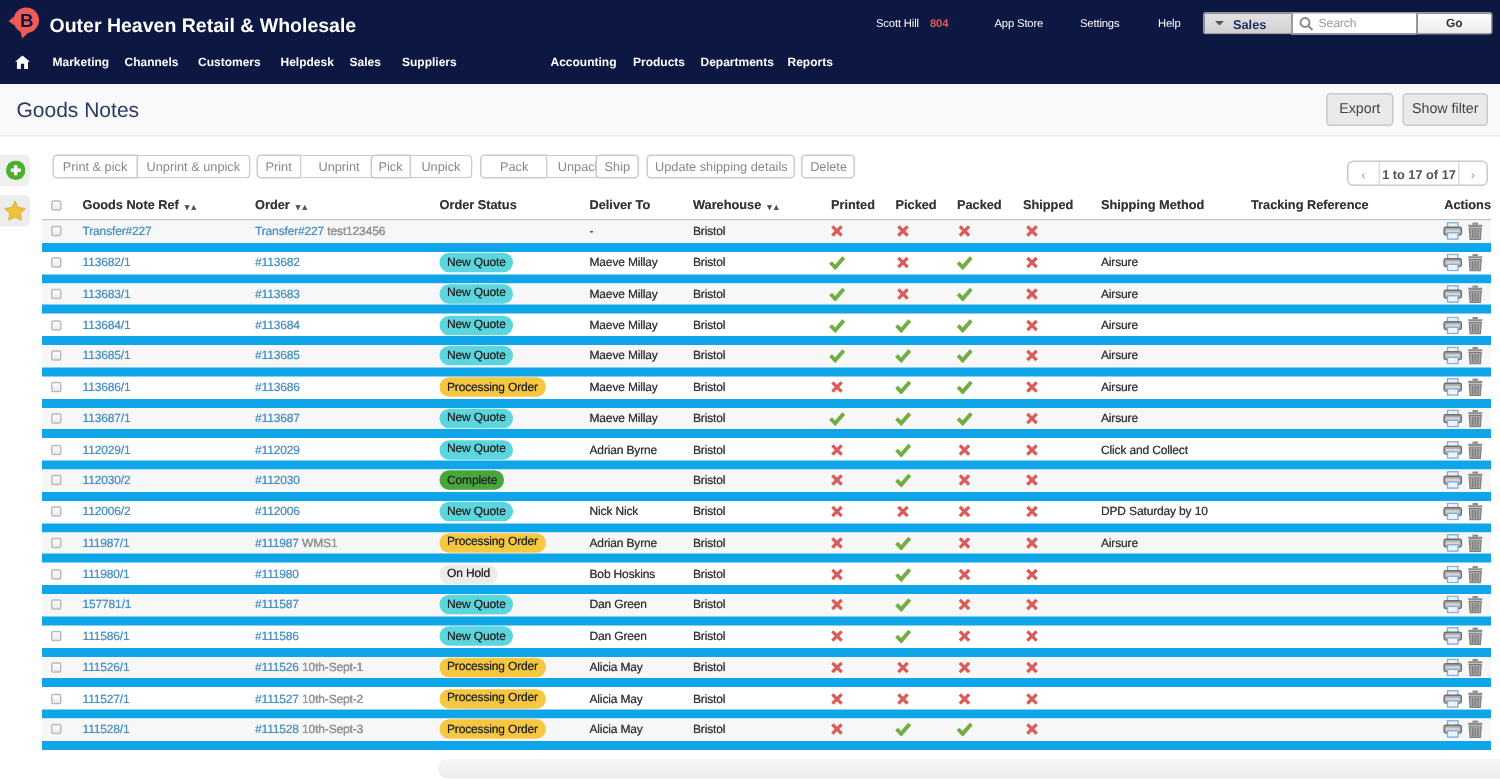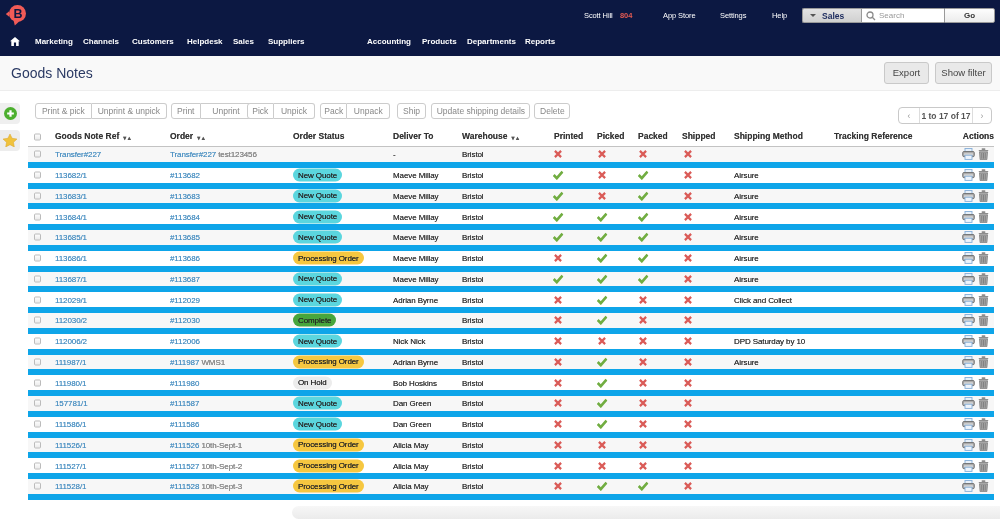--- a/index.html
+++ b/index.html
@@ -82,20 +82,21 @@
 <body>
 
 <div class="navbar">
   <div class="nav-top">
     <svg class="logo" width="23" height="22" viewBox="0 0 23 22">
       <circle cx="12.5" cy="9.5" r="8.5" fill="#f15b57"></circle>
       <path d="M4.2 7.2 L0.8 10 L4.2 12.8 Z" fill="#f15b57"></path>
       <path d="M8.6 16.8 L14.4 17.2 L9.8 21.6 Z" fill="#f15b57"></path>
       <text x="8.4" y="14.2" font-size="12.5" font-weight="bold" fill="#0c1842" font-family="Liberation Sans">B</text>
     </svg>
+    <div class="brand">Outer Heaven Retail &amp; Wholesale</div>
     <span class="ntr" style="left:584px;">Scott Hill</span>
     <span class="ntr red" style="left:620px;">804</span>
     <span class="ntr" style="left:663px;">App Store</span>
     <span class="ntr" style="left:720px;">Settings</span>
     <span class="ntr" style="left:772px;">Help</span>
     <div class="searchwrap">
       <div class="sw-dd"><span class="arr"></span>Sales</div>
       <div class="sw-in"><svg width="10" height="10" viewBox="0 0 10 10" style="margin-right:3px;">
             <circle cx="4" cy="4" r="3" fill="none" stroke="#8a8a8a" stroke-width="1.3"></circle>
             <line x1="6.3" y1="6.3" x2="9" y2="9" stroke="#8a8a8a" stroke-width="1.3"></line>
@@ -146,21 +147,21 @@
     </div>
   <div class="bgroup" style="left:171px;">
       <div class="tbtn" style="width:29.5px;">Print</div>
       <div class="tbtn" style="width:52px;border-left:none;">Unprint</div>
     </div>
   <div class="bgroup" style="left:246.6px;">
       <div class="tbtn" style="width:27.5px;">Pick</div>
       <div class="tbtn" style="width:40.7px;border-left:none;">Unpick</div>
     </div>
   <div class="bgroup" style="left:320.3px;">
-      <div class="tbtn" style="width:27px;">Pack</div>
+      <div class="tbtn" style="width:45px;">Pack</div>
       <div class="tbtn" style="width:42.9px;border-left:none;">Unpack</div>
     </div>
   <div class="bgroup" style="left:397.3px;">
       <div class="tbtn" style="width:28.6px;">Ship</div>
     </div>
   <div class="bgroup" style="left:431.4px;">
       <div class="tbtn" style="width:99px;">Update shipping details</div>
     </div>
   <div class="bgroup" style="left:534.4px;">
       <div class="tbtn" style="width:36px;">Delete</div>

